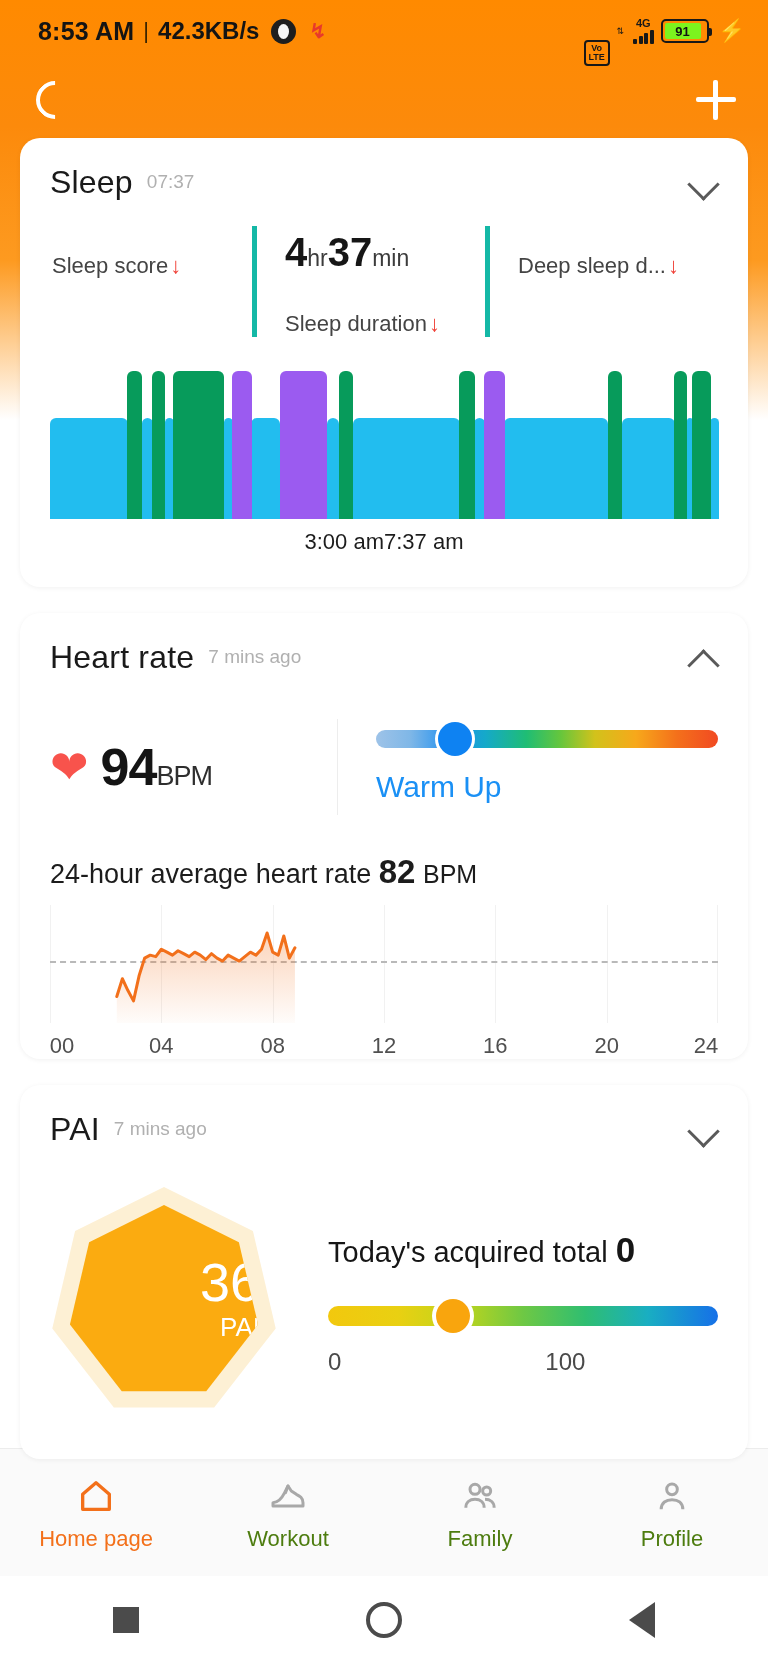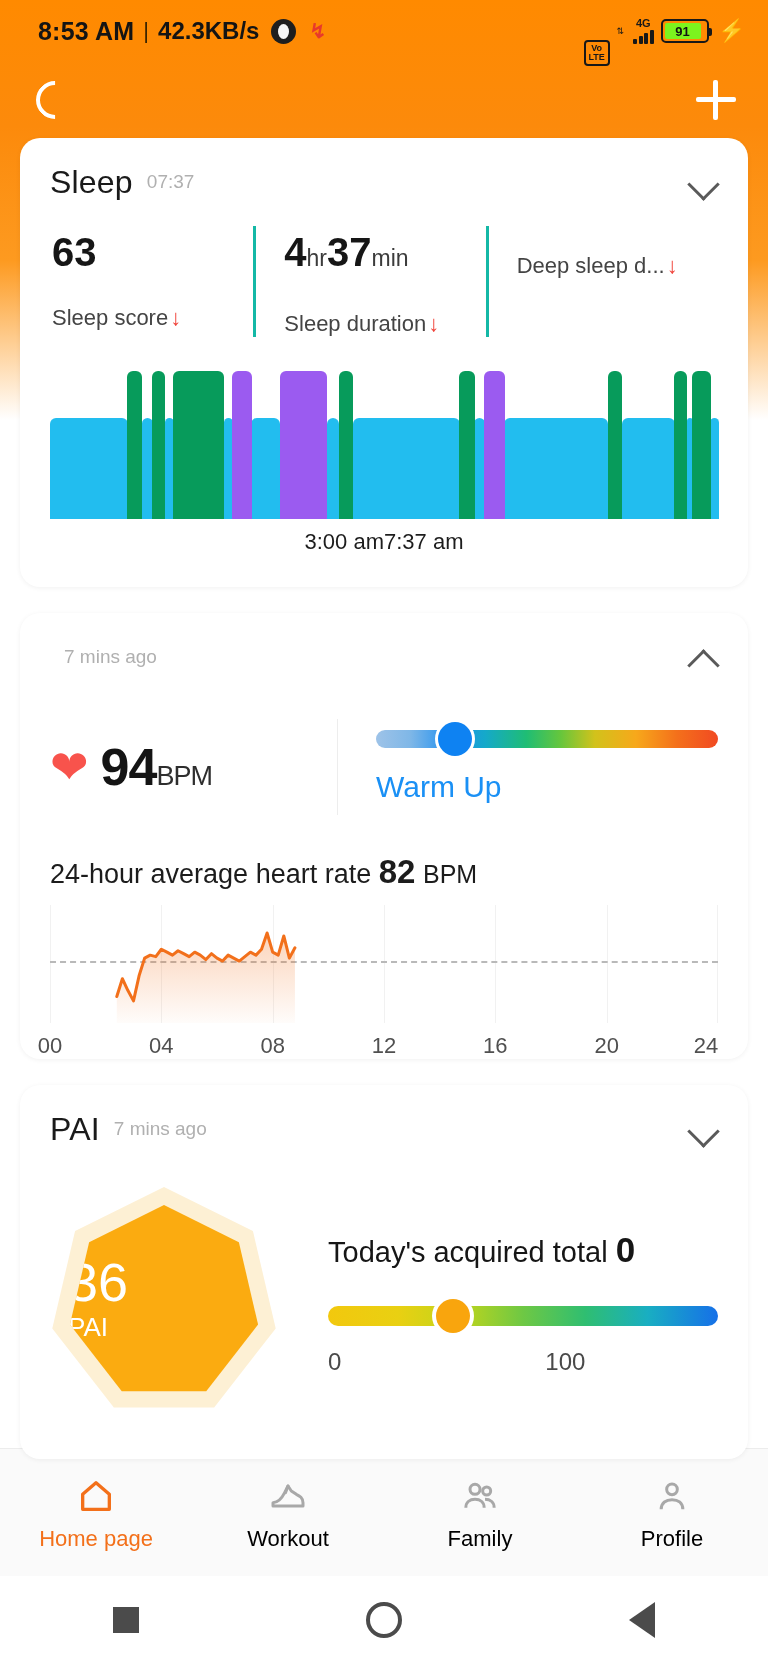--- a/index.html
+++ b/index.html
@@ -106,21 +106,21 @@
     content:""; position:absolute; left:4px; top:6px;
     width:20px; height:20px;
     border-right:3px solid #5a5a5a; border-bottom:3px solid #5a5a5a;
     transform:rotate(45deg);
   }
   .chev.up:before{ transform:rotate(225deg); top:12px; }
 
   
   .sleep-stats { display:flex; padding-bottom:18px; }
   .stat { flex:1; padding-left:2px; position:relative; }
-  .stat + .stat { border-left:3px solid #14b8a6; padding-left:28px; }
+  .stat + .stat { border-left:5px solid #14b8a6; padding-left:28px; }
   .stat-value { font-size:40px; color:#161616; font-weight:bold; line-height:52px; }
   .stat-value .unit { font-size:23px; font-weight:normal; color:#3c3c3c; }
   .stat-label { font-size:22px; color:#444; margin-top:27px; display:flex; align-items:center; }
   .down-arrow { color:#F0433A; font-size:22px; margin-left:2px; line-height:1; }
 
   
   .hypno-wrap { padding:16px 0 8px; }
   .hypno { position:relative; width:668px; height:148px; }
   .hypno .seg { position:absolute; bottom:0; border-radius:6px 6px 0 0; }
   .hypno-times { display:flex; justify-content:center; font-size:22px; color:#1d1d1d; padding:10px 0 24px; }
@@ -162,21 +162,21 @@
   .pai-body { display:flex; align-items:center; padding:14px 0 40px; }
   .pai-hept-wrap { position:relative; width:228px; height:232px; flex:none; }
   .hept-outer, .hept-inner { position:absolute; }
   .hept-outer {
     left:0; top:0; width:228px; height:232px; background:#FDF0D4;
     clip-path:polygon(50% 0%, 89% 19%, 99% 61%, 72% 95%, 28% 95%, 1% 61%, 11% 19%);
   }
   .hept-inner {
     left:18px; top:18px; width:192px; height:196px; background:#FBAB10;
     clip-path:polygon(50% 0%, 89% 19%, 99% 61%, 72% 95%, 28% 95%, 1% 61%, 11% 19%);
-    display:flex; flex-direction:column; align-items:flex-start; justify-content:center;
+    display:flex; flex-direction:column; align-items:flex-end; justify-content:center;
     padding-bottom:10px;
   }
   .pai-num { font-size:54px; color:#fff; font-weight:500; line-height:56px; }
   .pai-unit { font-size:26px; color:#fff; margin-top:2px; }
   .pai-right { flex:1; padding-left:50px; }
   .pai-total { font-size:29px; color:#161616; }
   .pai-total b { font-size:35px; font-weight:bold; }
   .pai-bar {
     position:relative; margin-top:36px; height:20px; border-radius:10px;
     background:linear-gradient(90deg,#F2C80E 0%, #E9D012 18%, #BFD51C 34%, #6EC844 50%, #2FBE71 66%, #19AEC2 82%, #1670E8 100%);
@@ -191,21 +191,21 @@
 
   
   .bottomnav {
     position:absolute; left:0; bottom:88px; width:768px; height:128px;
     background:#fafafa; border-top:1px solid #ececec;
     display:flex; align-items:center;
   }
   .nav-item {
     flex:1; display:flex; flex-direction:column; align-items:center; gap:8px;
   }
-  .nav-label { font-size:22px; color:#000000; }
+  .nav-label { font-size:22px; color:#4d7c0f; }
   .nav-item.active .nav-label { color:#F3701A; }
   .nav-icon { height:44px; display:flex; align-items:center; justify-content:center; }
 
   
   .sysnav {
     position:absolute; left:0; bottom:0; width:768px; height:88px;
     background:#ffffff; display:flex; align-items:center; justify-content:space-around;
   }
   .sys-square { width:26px; height:26px; background:#4b4b4b; }
   .sys-circle { width:36px; height:36px; border-radius:50%; border:4px solid #4b4b4b; }
@@ -258,23 +258,20 @@
 
   <div class="card">
     <div class="card-head">
       <span class="card-title">Sleep</span>
       <span class="card-sub">07:37</span>
       <span class="chev"></span>
     </div>
 
     <div class="sleep-stats">
       <div class="stat">
-        <div class="stat-value">
-          <span>63</span>
-        </div>
         <div class="stat-label">
           <span>Sleep score</span>
           <span class="down-arrow">↓</span>
         </div>
       </div>
       <div class="stat">
         <div class="stat-value">
           <span>4</span><span class="unit">hr</span><span>37</span><span class="unit">min</span>
         </div>
         <div class="stat-label">
@@ -318,20 +315,21 @@
         </div>
       <div class="hypno-times">
         <span>3:00 am</span>
         <span>7:37 am</span>
       </div>
     </div>
   </div>
 
   <div class="card">
     <div class="card-head">
+      <span class="card-title">Heart rate</span>
       <span class="card-sub">7 mins ago</span>
       <span class="chev up"></span>
     </div>
 
     <div class="hr-row">
       <div class="hr-left">
         <span class="heart">❤</span>
         <span class="hr-bpm">
           <span>94</span><span class="unit">BPM</span>
         </span>
@@ -366,21 +364,21 @@
           <linearGradient id="hrfill" x1="0" y1="0" x2="0" y2="1">
             <stop offset="0%" stop-color="#F2701B" stop-opacity="0.30"></stop>
             <stop offset="100%" stop-color="#F2701B" stop-opacity="0.02"></stop>
           </linearGradient>
         </defs>
         <path id="hrarea" fill="url(#hrfill)" stroke="none" d="M66.80 91.45 L72.37 73.75 L77.93 85.55 L83.50 95.88 L89.07 70.80 L94.63 53.10 L100.20 50.15 L105.77 51.63 L111.33 44.25 L116.90 47.20 L122.47 50.15 L128.03 45.72 L133.60 48.67 L139.17 51.63 L144.73 47.20 L150.30 50.15 L155.87 54.58 L161.43 48.67 L167.00 53.10 L172.57 56.05 L178.13 50.15 L183.70 53.10 L189.27 56.05 L194.83 51.63 L200.40 47.20 L205.97 50.15 L211.53 44.25 L217.10 28.03 L222.67 47.20 L228.23 50.15 L233.80 30.97 L239.37 53.10 L244.93 42.78 L244.93 118 L66.80 118 Z"></path>
         <path id="hrline" fill="none" stroke="#F2701B" stroke-width="3" stroke-linejoin="round" stroke-linecap="round" d="M66.80 91.45 L72.37 73.75 L77.93 85.55 L83.50 95.88 L89.07 70.80 L94.63 53.10 L100.20 50.15 L105.77 51.63 L111.33 44.25 L116.90 47.20 L122.47 50.15 L128.03 45.72 L133.60 48.67 L139.17 51.63 L144.73 47.20 L150.30 50.15 L155.87 54.58 L161.43 48.67 L167.00 53.10 L172.57 56.05 L178.13 50.15 L183.70 53.10 L189.27 56.05 L194.83 51.63 L200.40 47.20 L205.97 50.15 L211.53 44.25 L217.10 28.03 L222.67 47.20 L228.23 50.15 L233.80 30.97 L239.37 53.10 L244.93 42.78"></path>
       </svg>
     </div>
     <div class="hr24-axis" id="hr24axis">
-        <span style="left: 0;">00</span>
+        <span style="left: 12px;">00</span>
         <span style="left: 111.333px;">04</span>
         <span style="left: 222.667px;">08</span>
         <span style="left: 334px;">12</span>
         <span style="left: 445.333px;">16</span>
         <span style="left: 556.667px;">20</span>
         <span style="left: 656px;">24</span>
       </div>
   </div>
 
   <div class="card">

